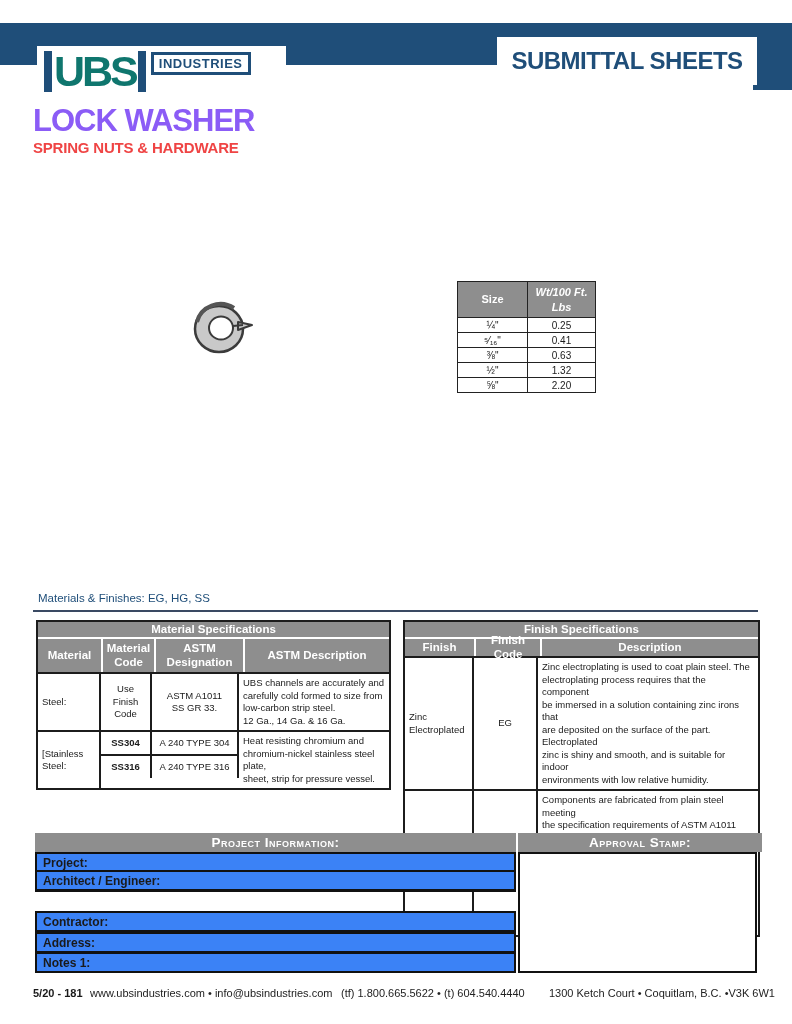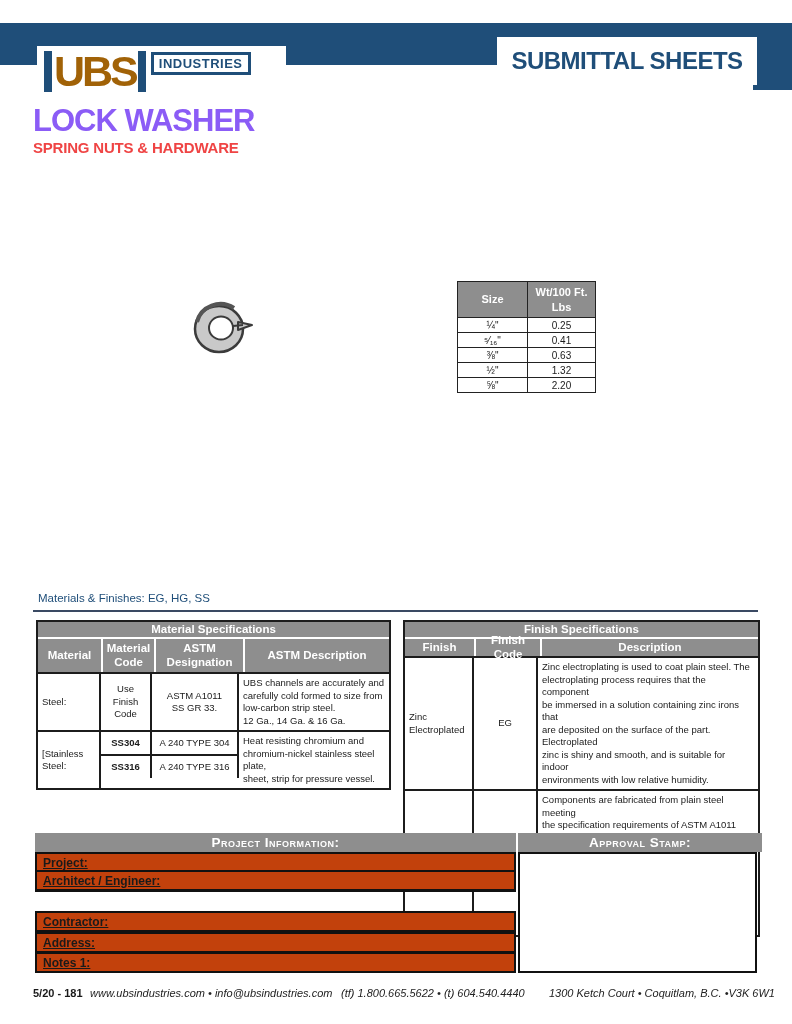--- a/index.html
+++ b/index.html
@@ -5,33 +5,33 @@
   html,body{margin:0;padding:0;background:#ffffff;}
   body{width:792px;height:1024px;position:relative;font-family:"Liberation Sans",sans-serif;color:#1a1a1a;overflow:hidden;}
   .abs{position:absolute;}
   .pre{white-space:pre-line;}
 
   
   .topbar{left:0;top:23px;width:792px;height:42px;background:#1F4E79;}
   .topbar-ext{left:753px;top:65px;width:39px;height:25px;background:#1F4E79;}
   .logo-box{left:37px;top:46px;width:249px;height:51px;background:#ffffff;display:flex;align-items:flex-start;padding:3px 4px 0 7px;box-sizing:border-box;}
   .logo-bar{width:8px;height:41px;background:#1F4E79;margin-top:2px;flex:none;}
-  .logo-ubs{font-size:43px;font-weight:bold;color:#a16207;line-height:40px;letter-spacing:-3px;margin:2px 2px 0 2px;}
+  .logo-ubs{font-size:43px;font-weight:bold;color:#0f766e;line-height:40px;letter-spacing:-3px;margin:2px 2px 0 2px;}
   .logo-ind-box{border:3px solid #1F4E79;color:#1F4E79;font-weight:bold;font-size:13px;letter-spacing:0.5px;padding:0 5px;margin:3px 0 0 5px;line-height:17px;}
   .banner-box{left:497px;top:37px;width:260px;height:48px;background:#ffffff;display:flex;align-items:center;justify-content:center;}
   .banner-text{color:#1F4E79;font-weight:bold;font-size:24px;letter-spacing:-0.5px;}
 
   .page-title{left:33px;top:103px;font-size:31px;font-weight:bold;color:#8b5cf6;letter-spacing:-1px;}
   .page-subtitle{left:33px;top:139px;font-size:15px;font-weight:bold;color:#ef4444;letter-spacing:-0.2px;}
 
   
   .size-table{left:457px;top:281px;border-collapse:collapse;table-layout:fixed;}
   .size-table th{background:#8E8E8E;color:#fff;font-size:11px;font-weight:bold;border:1.5px solid #222;height:33px;line-height:1.3;white-space:pre-line;vertical-align:middle;}
   .size-table td{font-size:10px;text-align:center;border:1.5px solid #222;height:14px;padding:0;}
-  .size-col1{width:67px;} .size-col2{width:65px;}
+  .size-col1{width:67px;} .size-col2{width:65px;font-style:italic;}
 
   
   .mat-label{left:38px;top:592px;font-size:11.5px;color:#1F4E79;}
   .mat-rule{left:33px;top:610px;width:725px;height:2px;background:#3A4A63;}
 
   .spec-table{border:2px solid #1c1c1c;box-sizing:border-box;background:#fff;}
   .spec-title{background:#8E8E8E;color:#fff;text-align:center;font-weight:bold;font-size:11.5px;line-height:15px;height:15px;border-bottom:2px solid #fff;}
   .spec-head{display:flex;background:#fff;}
   .spec-head .hc{background:#8E8E8E;color:#fff;font-weight:bold;font-size:11.5px;text-align:center;display:flex;align-items:center;justify-content:center;line-height:1.2;box-sizing:border-box;}
   .spec-head .hc + .hc{margin-left:2px;}
@@ -52,31 +52,31 @@
   .ftable{left:403px;top:620px;width:357px;}
   .f-c1{width:69px;flex:none;} .f-c2{width:64px;flex:none;} .f-c3{flex:1;}
   .fhead-h{height:17px;}
   .frow1 .cell{min-height:78px;}
   .frow2 .cell{min-height:82px;}
 
   
   .gray-head{background:#8E8E8E;color:#fff;font-variant:small-caps;font-weight:bold;font-size:13.5px;display:flex;align-items:center;justify-content:center;letter-spacing:0.5px;}
   .pinfo-head{left:35px;top:833px;width:481px;height:19px;}
   .stamp-head{left:518px;top:833px;width:244px;height:19px;}
-  .prow{left:35px;width:481px;height:21px;border:2px solid #111;box-sizing:border-box;background:#c2410c;display:flex;align-items:center;text-decoration:underline;}
+  .prow{left:35px;width:481px;height:21px;border:2px solid #111;box-sizing:border-box;background:#3b82f6;display:flex;align-items:center;}
   .plabel{font-size:12px;font-weight:bold;padding-left:6px;flex:none;}
   .pfill{flex:1;height:100%;}
   .pcell-date{width:187px;flex:none;display:flex;align-items:center;height:100%;border-right:2px solid #111;box-sizing:border-box;}
   .pcell-phone{flex:1;display:flex;align-items:center;height:100%;}
   .stamp-box{left:518px;top:852px;width:239px;height:121px;border:2px solid #111;box-sizing:border-box;background:#fff;}
 
   
   .footer-item{top:987px;font-size:11px;}
   .f-bold{font-weight:bold;}
-  .f-italic{font-style:italic;color:#222;}
+  .f-italic{color:#222;}
 </style>
 </head>
 <body>
 
 <div class="abs topbar"></div>
 <div class="abs topbar-ext"></div>
 
 <div class="abs logo-box">
   <span class="logo-bar"></span>
   <span class="logo-ubs">UBS</span>

